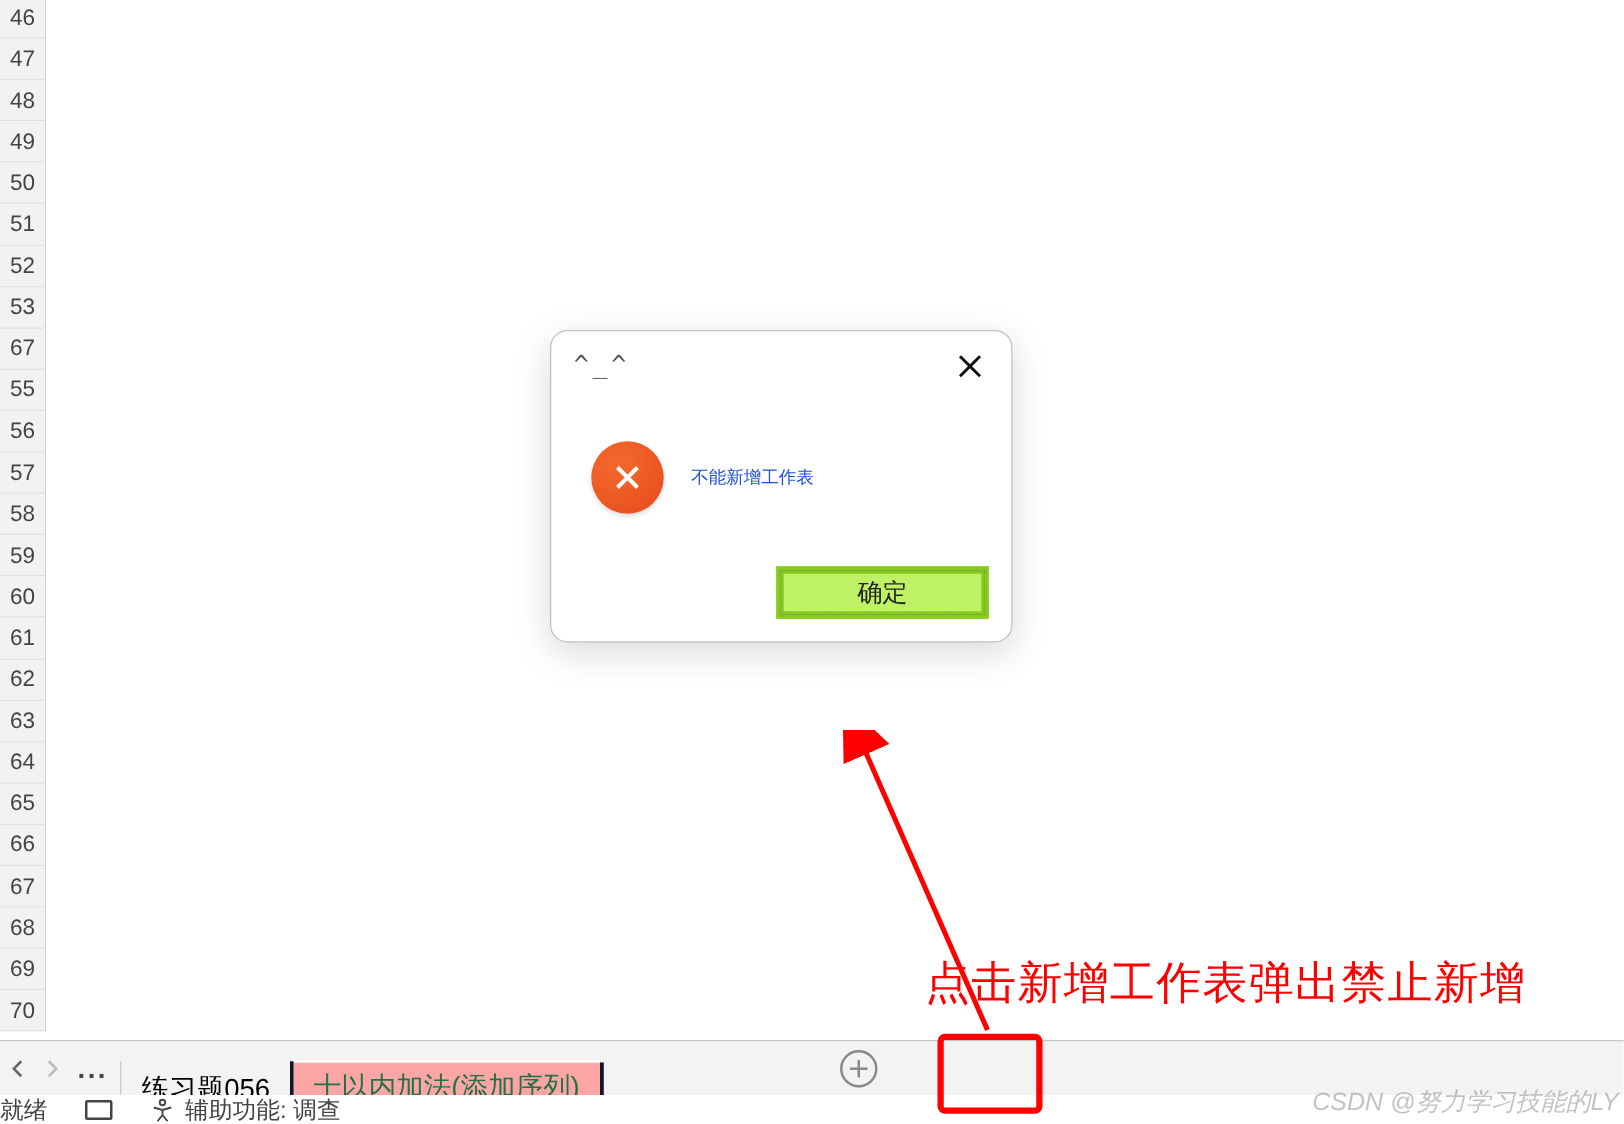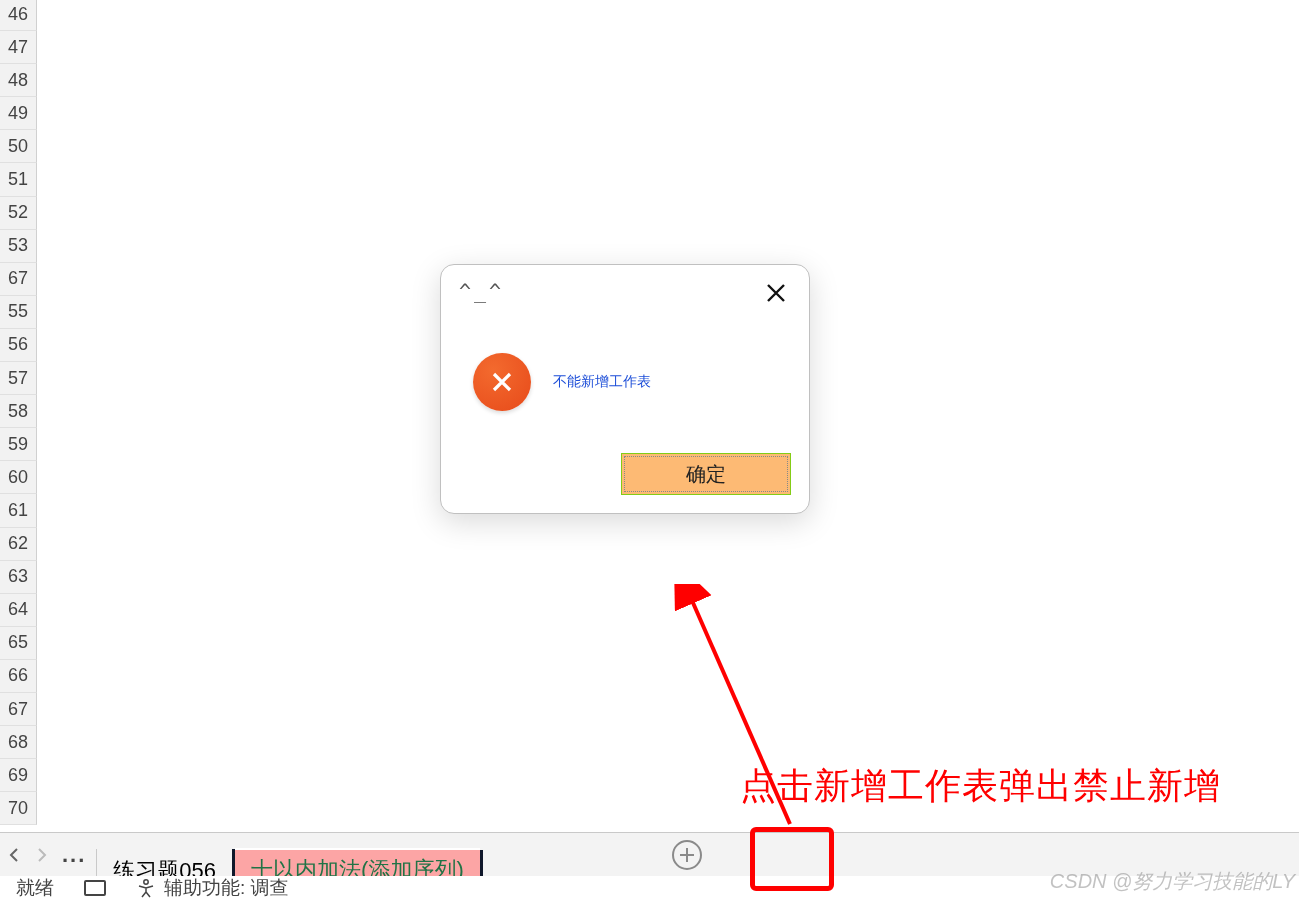--- a/index.html
+++ b/index.html
@@ -144,21 +144,20 @@
     pointer-events: none;
   }
   .status-bar {
     position: absolute;
     left: 0;
     right: 0;
     bottom: 0;
     height: 23px;
     display: flex;
     align-items: center;
-    padding-left: 16px;
     font-size: 19px;
     color: #444;
     background: #fff;
     margin-top: 48px;
   }
   .status-bar .sb-item { margin-right: 30px; display:flex; align-items:center; gap:8px;}
   .dialog {
     position: absolute;
     left: 440px;
     top: 264px;
@@ -213,22 +212,22 @@
     font-size: 14px;
     color: #1d4ed8;
   }
   .dialog-footer {
     display: flex;
     justify-content: flex-end;
   }
   .btn-ok {
     width: 170px;
     height: 42px;
-    border: 1px solid #84cc16;
-    background: #fdba74;
+    border: 6px solid #84cc16;
+    background: #bef264;
     font-size: 20px;
     color: #222;
     cursor: pointer;
     outline: 1px dotted #888;
     outline-offset: -4px;
   }
   .watermark {
     position: absolute;
     right: 4px;
     bottom: 4px;

